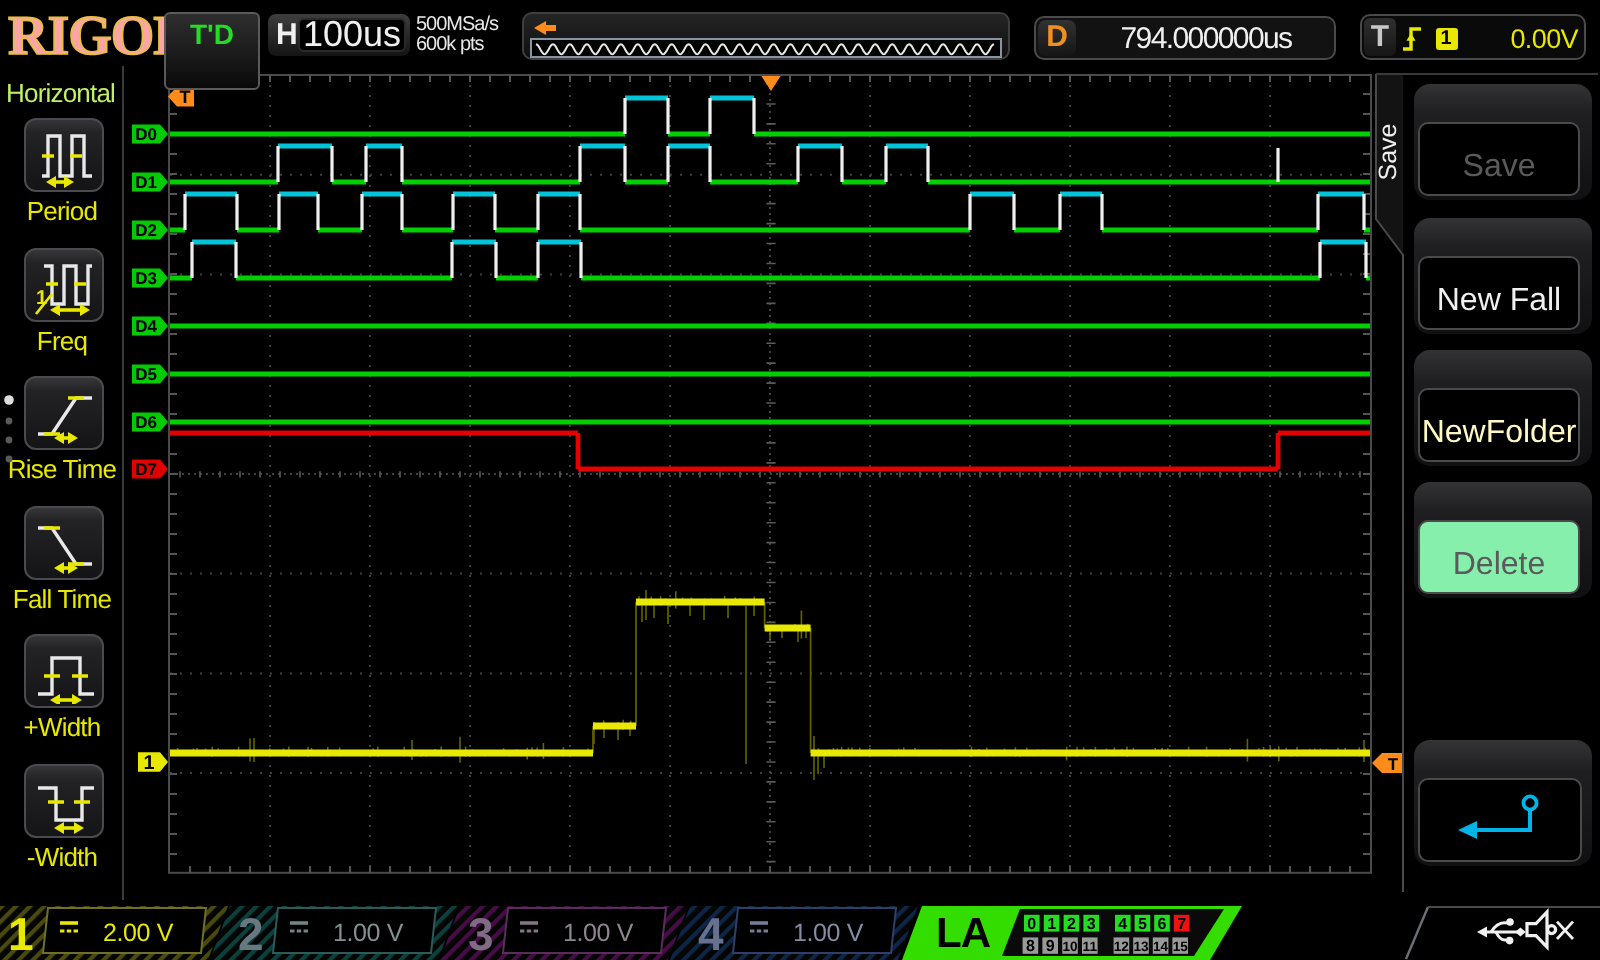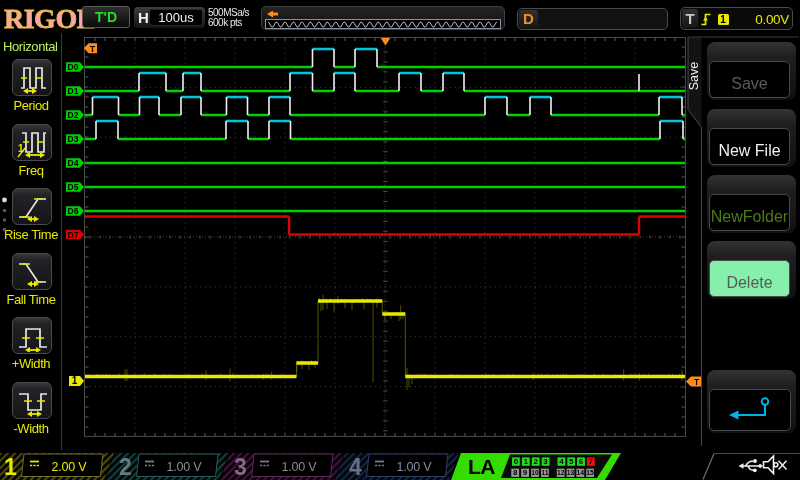--- a/index.html
+++ b/index.html
@@ -37,38 +37,39 @@
     <polygon points="69,376.1 80.0,376.1 84.0,381 80.0,385.9 69,385.9" fill="#e8e800"></polygon>
     <text x="74.5" y="384.4" font-size="10" font-weight="bold" fill="#000" text-anchor="middle">1</text>
 <polygon points="84,48.3 88.5,43.3 97,43.3 97,53.3 88.5,53.3" fill="#ff8c1a"></polygon>
 <text x="92.5" y="51.7" font-size="9" font-weight="bold" fill="#000" text-anchor="middle">T</text>
 <polygon points="380.7,38 390.3,38 385.5,45.5" fill="#ff8c1a"></polygon>
 <polygon points="686,381.5 691,376.5 701,376.5 701,386.5 691,386.5" fill="#ff8c1a"></polygon>
 <text x="696.5" y="384.8" font-size="8.5" font-weight="bold" fill="#000" text-anchor="middle">T</text>
 </svg>
 
 <div style="position:absolute;left:4px;top:3px;font-family:'Liberation Serif',serif;font-weight:bold;font-size:28px;color:#fca5a5;letter-spacing:-0.5px;-webkit-text-stroke:0.8px #e8c136">RIGOL</div>
-<div style="position:absolute;left:82px;top:6px;width:48px;height:22px;border:1px solid #5a5a5a;border-radius:3px;background:linear-gradient(180deg,#2e2e2e,#0a0a0a);box-sizing:border-box;text-align:center;line-height:20px;font-size:14px;font-weight:bold;color:#22dd22">T'D</div>
+<div style="position:absolute;left:82px;top:6px;width:48px;height:39px;border:1px solid #5a5a5a;border-radius:3px;background:linear-gradient(180deg,#2e2e2e,#0a0a0a);box-sizing:border-box;text-align:center;line-height:20px;font-size:14px;font-weight:bold;color:#22dd22">T'D</div>
 <div style="position:absolute;left:134px;top:7px;width:71px;height:21px;border-radius:4px;background:linear-gradient(180deg,#3e3e3e,#141414);box-sizing:border-box">
   <div style="position:absolute;left:4px;top:2px;font-size:15px;font-weight:bold;color:#f0f0f0">H</div>
-  <div style="position:absolute;left:15px;top:2px;width:54px;height:17px;background:#000;border-radius:3px;border:1px solid #2a2a2a;box-sizing:border-box;text-align:center;line-height:15px;font-size:13px;color:#f0f0f0">100us</div>
+  <div style="position:absolute;left:15px;top:2px;width:54px;height:17px;background:#000;border-radius:3px;border:1px solid #2a2a2a;box-sizing:border-box;text-align:center;line-height:15px;font-size:18px;color:#f0f0f0">100us</div>
 </div>
 <div style="position:absolute;left:208px;top:8px;font-size:10px;line-height:9.8px;color:#e8e8e8;letter-spacing:-0.5px">500MSa/s<br>600k pts</div>
 <div style="position:absolute;left:261px;top:6px;width:244px;height:24px;border:1px solid #3f3f3f;border-radius:5px;background:linear-gradient(180deg,#242424,#101010);box-sizing:border-box">
   <svg width="12" height="8" viewBox="0 0 12 8" style="position:absolute;left:5px;top:2.5px">
       <path d="M0,4L6,0.5V2.5H11V5.5H6V7.5Z" fill="#ff8c1a"></path>
     </svg>
   <div style="position:absolute;left:3px;top:12px;width:236px;height:10px;background:#000;border:1px solid #8694a4;box-sizing:border-box">
     <svg width="234" height="8" viewBox="0 0 234 8" style="position:absolute;left:0;top:0">
         <path d="M2.0,2.1L2.53,2.29L3.06,2.83L3.59,3.64L4.12,4.6L4.65,5.56L5.18,6.37L5.71,6.91L6.24,7.1L6.77,6.91L7.3,6.37L7.83,5.56L8.36,4.6L8.89,3.64L9.42,2.83L9.95,2.29L10.48,2.1L11.01,2.29L11.54,2.83L12.07,3.64L12.6,4.6L13.13,5.56L13.66,6.37L14.19,6.91L14.72,7.1L15.25,6.91L15.78,6.37L16.31,5.56L16.84,4.6L17.37,3.64L17.9,2.83L18.43,2.29L18.96,2.1L19.49,2.29L20.02,2.83L20.55,3.64L21.08,4.6L21.61,5.56L22.14,6.37L22.67,6.91L23.2,7.1L23.73,6.91L24.26,6.37L24.79,5.56L25.32,4.6L25.85,3.64L26.38,2.83L26.91,2.29L27.44,2.1L27.97,2.29L28.5,2.83L29.03,3.64L29.56,4.6L30.09,5.56L30.62,6.37L31.16,6.91L31.69,7.1L32.22,6.91L32.75,6.37L33.28,5.56L33.81,4.6L34.34,3.64L34.87,2.83L35.4,2.29L35.93,2.1L36.46,2.29L36.99,2.83L37.52,3.64L38.05,4.6L38.58,5.56L39.11,6.37L39.64,6.91L40.17,7.1L40.7,6.91L41.23,6.37L41.76,5.56L42.29,4.6L42.82,3.64L43.35,2.83L43.88,2.29L44.41,2.1L44.94,2.29L45.47,2.83L46.0,3.64L46.53,4.6L47.06,5.56L47.59,6.37L48.12,6.91L48.65,7.1L49.18,6.91L49.71,6.37L50.24,5.56L50.77,4.6L51.3,3.64L51.83,2.83L52.36,2.29L52.89,2.1L53.42,2.29L53.95,2.83L54.48,3.64L55.01,4.6L55.54,5.56L56.07,6.37L56.6,6.91L57.13,7.1L57.66,6.91L58.19,6.37L58.72,5.56L59.25,4.6L59.78,3.64L60.31,2.83L60.84,2.29L61.37,2.1L61.9,2.29L62.43,2.83L62.96,3.64L63.49,4.6L64.02,5.56L64.55,6.37L65.08,6.91L65.61,7.1L66.14,6.91L66.67,6.37L67.2,5.56L67.73,4.6L68.26,3.64L68.79,2.83L69.32,2.29L69.85,2.1L70.38,2.29L70.91,2.83L71.44,3.64L71.97,4.6L72.5,5.56L73.03,6.37L73.56,6.91L74.09,7.1L74.62,6.91L75.15,6.37L75.68,5.56L76.21,4.6L76.74,3.64L77.27,2.83L77.8,2.29L78.33,2.1L78.86,2.29L79.39,2.83L79.92,3.64L80.45,4.6L80.98,5.56L81.51,6.37L82.04,6.91L82.57,7.1L83.1,6.91L83.63,6.37L84.16,5.56L84.69,4.6L85.22,3.64L85.75,2.83L86.28,2.29L86.81,2.1L87.34,2.29L87.88,2.83L88.41,3.64L88.94,4.6L89.47,5.56L90.0,6.37L90.53,6.91L91.06,7.1L91.59,6.91L92.12,6.37L92.65,5.56L93.18,4.6L93.71,3.64L94.24,2.83L94.77,2.29L95.3,2.1L95.83,2.29L96.36,2.83L96.89,3.64L97.42,4.6L97.95,5.56L98.48,6.37L99.01,6.91L99.54,7.1L100.07,6.91L100.6,6.37L101.13,5.56L101.66,4.6L102.19,3.64L102.72,2.83L103.25,2.29L103.78,2.1L104.31,2.29L104.84,2.83L105.37,3.64L105.9,4.6L106.43,5.56L106.96,6.37L107.49,6.91L108.02,7.1L108.55,6.91L109.08,6.37L109.61,5.56L110.14,4.6L110.67,3.64L111.2,2.83L111.73,2.29L112.26,2.1L112.79,2.29L113.32,2.83L113.85,3.64L114.38,4.6L114.91,5.56L115.44,6.37L115.97,6.91L116.5,7.1L117.03,6.91L117.56,6.37L118.09,5.56L118.62,4.6L119.15,3.64L119.68,2.83L120.21,2.29L120.74,2.1L121.27,2.29L121.8,2.83L122.33,3.64L122.86,4.6L123.39,5.56L123.92,6.37L124.45,6.91L124.98,7.1L125.51,6.91L126.04,6.37L126.57,5.56L127.1,4.6L127.63,3.64L128.16,2.83L128.69,2.29L129.22,2.1L129.75,2.29L130.28,2.83L130.81,3.64L131.34,4.6L131.87,5.56L132.4,6.37L132.93,6.91L133.46,7.1L133.99,6.91L134.52,6.37L135.05,5.56L135.58,4.6L136.11,3.64L136.64,2.83L137.17,2.29L137.7,2.1L138.23,2.29L138.76,2.83L139.29,3.64L139.82,4.6L140.35,5.56L140.88,6.37L141.41,6.91L141.94,7.1L142.47,6.91L143.0,6.37L143.53,5.56L144.06,4.6L144.59,3.64L145.12,2.83L145.66,2.29L146.19,2.1L146.72,2.29L147.25,2.83L147.78,3.64L148.31,4.6L148.84,5.56L149.37,6.37L149.9,6.91L150.43,7.1L150.96,6.91L151.49,6.37L152.02,5.56L152.55,4.6L153.08,3.64L153.61,2.83L154.14,2.29L154.67,2.1L155.2,2.29L155.73,2.83L156.26,3.64L156.79,4.6L157.32,5.56L157.85,6.37L158.38,6.91L158.91,7.1L159.44,6.91L159.97,6.37L160.5,5.56L161.03,4.6L161.56,3.64L162.09,2.83L162.62,2.29L163.15,2.1L163.68,2.29L164.21,2.83L164.74,3.64L165.27,4.6L165.8,5.56L166.33,6.37L166.86,6.91L167.39,7.1L167.92,6.91L168.45,6.37L168.98,5.56L169.51,4.6L170.04,3.64L170.57,2.83L171.1,2.29L171.63,2.1L172.16,2.29L172.69,2.83L173.22,3.64L173.75,4.6L174.28,5.56L174.81,6.37L175.34,6.91L175.87,7.1L176.4,6.91L176.93,6.37L177.46,5.56L177.99,4.6L178.52,3.64L179.05,2.83L179.58,2.29L180.11,2.1L180.64,2.29L181.17,2.83L181.7,3.64L182.23,4.6L182.76,5.56L183.29,6.37L183.82,6.91L184.35,7.1L184.88,6.91L185.41,6.37L185.94,5.56L186.47,4.6L187.0,3.64L187.53,2.83L188.06,2.29L188.59,2.1L189.12,2.29L189.65,2.83L190.18,3.64L190.71,4.6L191.24,5.56L191.77,6.37L192.3,6.91L192.83,7.1L193.36,6.91L193.89,6.37L194.42,5.56L194.95,4.6L195.48,3.64L196.01,2.83L196.54,2.29L197.07,2.1L197.6,2.29L198.13,2.83L198.66,3.64L199.19,4.6L199.72,5.56L200.25,6.37L200.78,6.91L201.31,7.1L201.84,6.91L202.38,6.37L202.91,5.56L203.44,4.6L203.97,3.64L204.5,2.83L205.03,2.29L205.56,2.1L206.09,2.29L206.62,2.83L207.15,3.64L207.68,4.6L208.21,5.56L208.74,6.37L209.27,6.91L209.8,7.1L210.33,6.91L210.86,6.37L211.39,5.56L211.92,4.6L212.45,3.64L212.98,2.83L213.51,2.29L214.04,2.1L214.57,2.29L215.1,2.83L215.63,3.64L216.16,4.6L216.69,5.56L217.22,6.37L217.75,6.91L218.28,7.1L218.81,6.91L219.34,6.37L219.87,5.56L220.4,4.6L220.93,3.64L221.46,2.83L221.99,2.29L222.52,2.1L223.05,2.29L223.58,2.83L224.11,3.64L224.64,4.6L225.17,5.56L225.7,6.37L226.23,6.91L226.76,7.1L227.29,6.91L227.82,6.37L228.35,5.56L228.88,4.6L229.41,3.64L229.94,2.83L230.47,2.29L231.0,2.1" stroke="#e8e8e8" stroke-width="1" fill="none"></path>
       </svg>
   </div>
 </div>
 <div style="position:absolute;left:517px;top:8px;width:151px;height:22px;border:1px solid #4a4a4a;border-radius:5px;background:#121212;box-sizing:border-box">
   <div style="position:absolute;left:1px;top:1px;width:19px;height:18px;background:linear-gradient(180deg,#323232,#151515);border-radius:4px;text-align:center;line-height:18px;font-size:15px;font-weight:bold;color:#f09020">D</div>
+  <div style="position:absolute;left:24px;top:1.5px;width:122px;text-align:center;font-size:15px;color:#f0f0f0;letter-spacing:-0.8px">794.000000us</div>
 </div>
 <div style="position:absolute;left:680px;top:7px;width:113px;height:23px;border:1px solid #4a4a4a;border-radius:5px;background:#0a0a0a;box-sizing:border-box">
   <div style="position:absolute;left:1px;top:1px;width:16px;height:19px;background:linear-gradient(180deg,#303030,#161616);border-radius:3px;text-align:center;line-height:19px;font-size:15px;font-weight:bold;color:#c8c8c8">T</div>
   <svg width="12" height="15" viewBox="0 0 12 15" style="position:absolute;left:20px;top:5px">
       <path d="M0.5,11.5H4.5V1.5H9.5" stroke="#e8e800" stroke-width="1.7" fill="none"></path>
       <polygon points="4.5,3.6 2.2,7.4 6.8,7.4" fill="#e8e800"></polygon>
     </svg>
   <div style="position:absolute;left:36.5px;top:6px;width:11px;height:11px;background:#e8e800;border-radius:1.5px;text-align:center;line-height:11px;font-size:10px;font-weight:bold;color:#000">1</div>
   <div style="position:absolute;left:56px;top:4px;width:52px;text-align:right;font-size:13.5px;letter-spacing:-0.3px;color:#e8e800">0.00V</div>
 </div>
@@ -143,23 +144,23 @@
   </svg>
 <div style="position:absolute;left:61px;top:33px;width:1px;height:417px;background:#3a3a3a"></div>
 <svg width="800" height="480" viewBox="0 0 800 480" style="position:absolute;left:0;top:0;pointer-events:none">
     <polygon points="688,37 701.5,37 701.5,127.5 688,109.5" fill="#131313"></polygon>
     <path d="M688,37V109.5L701.5,127.5V446" stroke="#4a4a4a" stroke-width="1" fill="none"></path>
     <path d="M688,37H799" stroke="#3a3a3a" stroke-width="1" fill="none"></path>
   </svg>
 <div style="position:absolute;left:706.5px;width:89px;border-radius:8px;background:linear-gradient(180deg,#333336 0%,#1f1f22 25%,#101012 100%);box-sizing:border-box;top:42px;height:58px"></div>
 <div style="position:absolute;left:709px;width:81px;height:37px;background:#000;border:1.5px solid #4a4a4a;border-radius:5px;box-sizing:border-box;text-align:center;font-size:16px;top:61px;line-height:43px;color:#5a5a5a">Save</div>
 <div style="position:absolute;left:706.5px;width:89px;border-radius:8px;background:linear-gradient(180deg,#333336 0%,#1f1f22 25%,#101012 100%);box-sizing:border-box;top:108.5px;height:58px"></div>
-<div style="position:absolute;left:709px;width:81px;height:37px;background:#000;border:1.5px solid #4a4a4a;border-radius:5px;box-sizing:border-box;text-align:center;font-size:16px;top:127.5px;line-height:43px;color:#f0f0f0">New File</div>
+<div style="position:absolute;left:709px;width:81px;height:37px;background:#000;border:1.5px solid #4a4a4a;border-radius:5px;box-sizing:border-box;text-align:center;font-size:16px;top:127.5px;line-height:43px;color:#f0f0f0">New Fall</div>
 <div style="position:absolute;left:706.5px;width:89px;border-radius:8px;background:linear-gradient(180deg,#333336 0%,#1f1f22 25%,#101012 100%);box-sizing:border-box;top:174.8px;height:58px"></div>
-<div style="position:absolute;left:709px;width:81px;height:37px;background:#000;border:1.5px solid #4a4a4a;border-radius:5px;box-sizing:border-box;text-align:center;font-size:16px;top:193.8px;line-height:43px;color:#4d7c0f">NewFolder</div>
+<div style="position:absolute;left:709px;width:81px;height:37px;background:#000;border:1.5px solid #4a4a4a;border-radius:5px;box-sizing:border-box;text-align:center;font-size:16px;top:193.8px;line-height:43px;color:#fef9c3">NewFolder</div>
 <div style="position:absolute;left:706.5px;width:89px;border-radius:8px;background:linear-gradient(180deg,#333336 0%,#1f1f22 25%,#101012 100%);box-sizing:border-box;top:241px;height:58px"></div>
 <div style="position:absolute;left:709px;width:81px;height:37px;background:#86efac;border:1.5px solid #4a4a4a;border-radius:5px;box-sizing:border-box;text-align:center;font-size:16px;top:260px;line-height:43px;color:#5a5a5a">Delete</div>
 <div style="position:absolute;left:706.5px;width:89px;border-radius:8px;background:linear-gradient(180deg,#333336 0%,#1f1f22 25%,#101012 100%);box-sizing:border-box;top:370px;height:63px"></div>
 <div style="position:absolute;left:709px;top:389px;width:81.5px;height:42px;background:#000;border:1.5px solid #4a4a4a;border-radius:5px;box-sizing:border-box"></div>
 <svg width="70" height="34" viewBox="0 0 70 34" style="position:absolute;left:715px;top:393px">
     <circle cx="50" cy="8.5" r="3.3" fill="none" stroke="#00b4e8" stroke-width="1.9"></circle>
     <path d="M50,11.8V22H22" stroke="#00b4e8" stroke-width="2" fill="none"></path>
     <polygon points="14,22 23.5,17.5 23.5,26.5" fill="#00b4e8"></polygon>
   </svg>
 <div style="position:absolute;left:664px;top:69px;width:60px;height:14px;transform:rotate(-90deg);font-size:12.5px;color:#f0f0f0;text-align:center">Save</div>

